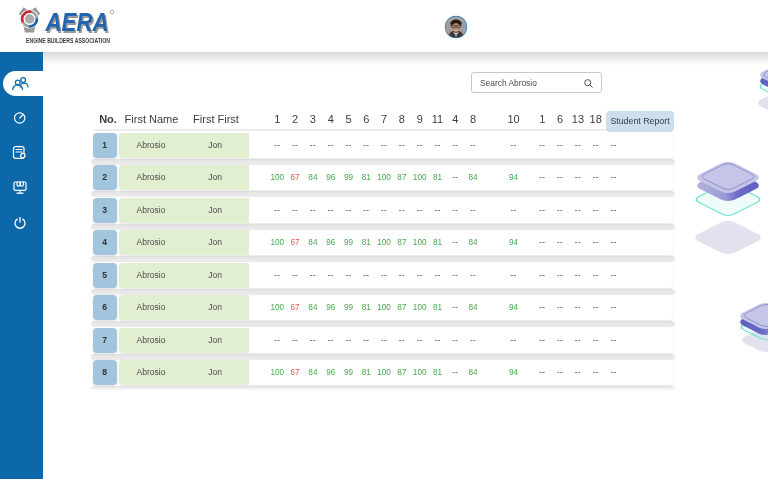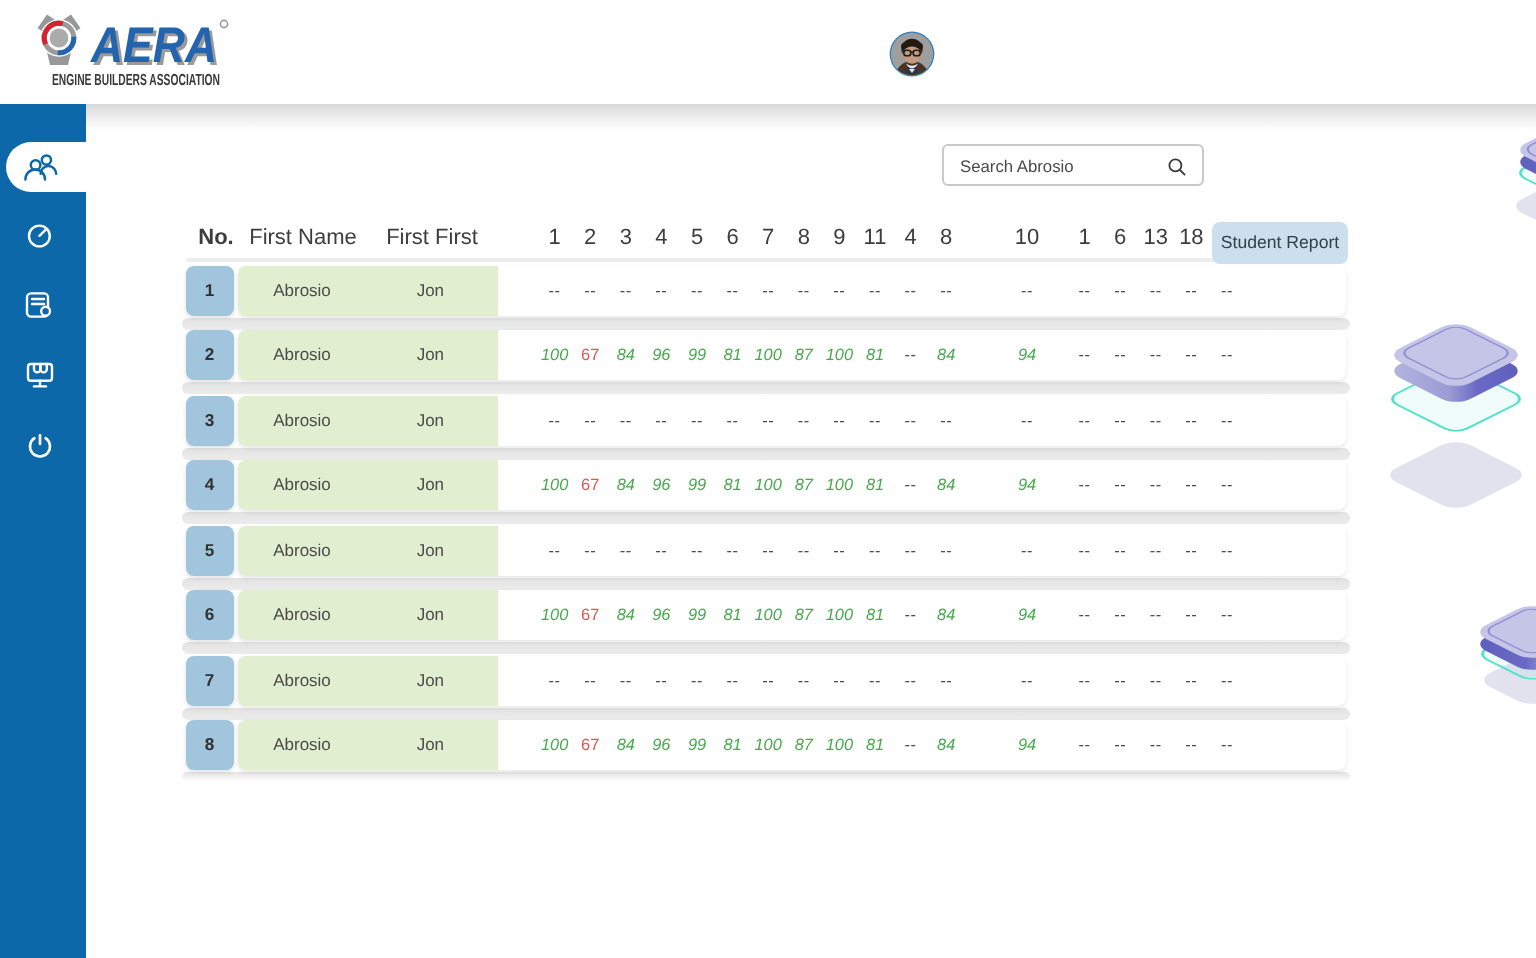--- a/index.html
+++ b/index.html
@@ -16,21 +16,21 @@
   .btn{position:absolute;top:71.5px;left:606px;width:68px;height:21px;background:#cbdfec;border-radius:4px;text-align:center;line-height:21px;font-size:8.8px;color:#30404a;z-index:3;white-space:nowrap;margin-top:39px;}
   .thead{position:absolute;top:112.5px;left:0;width:768px;height:12px;font-size:11px;color:#3d3d3d;z-index:3;}
   .thead span{position:absolute;transform:translateX(-50%);white-space:nowrap;}
   .row{position:absolute;left:93px;width:580px;height:25px;z-index:3;}
   .no{position:absolute;left:0;top:0;width:23.5px;height:25px;background:#a0c5dc;border-radius:4px;box-shadow:0 1px 2px rgba(0,0,0,.12);text-align:center;line-height:25px;font-size:8.6px;font-weight:bold;color:#333;}
   .card{position:absolute;left:26px;top:0;right:0;height:25px;background:#fff;border-radius:4px;box-shadow:0 1px 2px rgba(0,0,0,.10);}
   .gcell{position:absolute;left:0;top:0;width:130px;height:25px;background:#e1eed0;border-radius:4px 0 0 4px;}
   .card span{position:absolute;transform:translateX(-50%);top:0;line-height:25px;white-space:nowrap;}
   .nm{font-size:8.5px;color:#4b4b4b;}
   .sc{font-size:8.2px;}
-  .g{color:#48a94e;font-style:italic;}
+  .g{color:#48a94e;}
   .r{color:#e25553;}
   .d{color:#4e4e4e;font-size:8.2px;letter-spacing:0.3px;}
   .deco{position:absolute;z-index:1;}
   .band{position:absolute;left:-2px;right:-2px;top:26.2px;height:6px;background:linear-gradient(#e3e3e3,#ececec);border-radius:3px;}
   .lastshadow{position:absolute;left:-2px;right:-2px;top:25.8px;height:5px;background:linear-gradient(#e3e3e3,rgba(255,255,255,0));border-radius:3px;}
   .theadline{position:absolute;left:93px;width:579.5px;top:129px;height:2.4px;background:#ededed;border-radius:2px;z-index:2;}
 </style>
 </head>
 <body>
 <div class="topshadow"></div>

